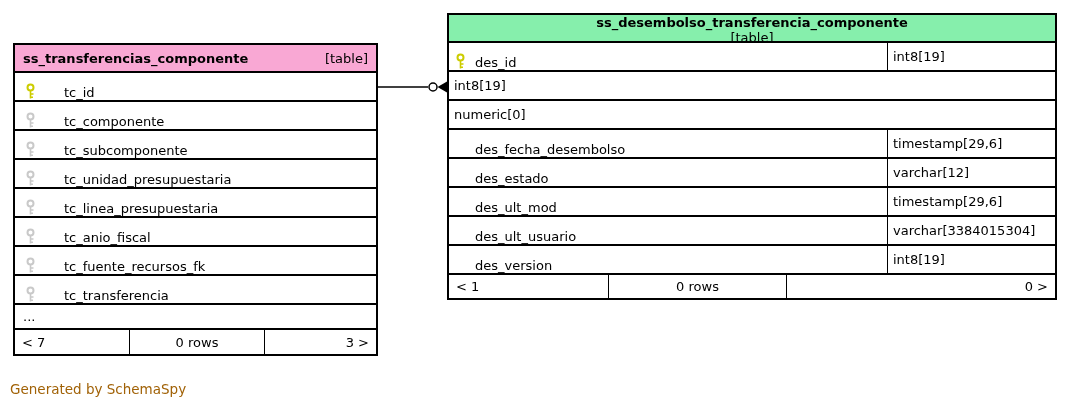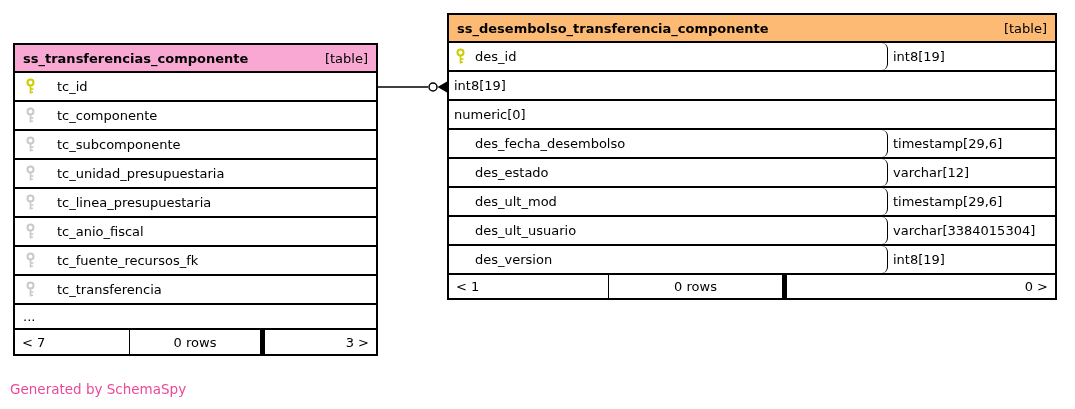--- a/index.html
+++ b/index.html
@@ -19,61 +19,61 @@
   }
   .tbl-left  { left: 13px;  top: 43px; width: 365px; }
   .tbl-right { left: 447px; top: 13px; width: 610px; border-width: 2px; }
 
   .tbl-header {
     display: flex; justify-content: space-between; align-items: center;
     height: 28px; border-bottom: 2px solid #000;
     padding: 0 8px;
   }
   .tbl-left .tbl-header { background: #f9a8d4; }
-  .tbl-right .tbl-header { background: #fdba74; }
+  .tbl-right .tbl-header { background: #86efac; flex-direction: column; }
   .tbl-name { font-weight: bold; }
   .tbl-tag { font-weight: normal; }
 
   .col-row {
     display: flex; align-items: stretch;
     height: 29px; border-bottom: 2px solid #000;
   }
-  .name-cell { display: flex; align-items: center; flex: 1; border-radius: 6px; }
+  .name-cell { display: flex; align-items: flex-end; flex: 1; }
   .tbl-right .name-cell.with-type { flex: none; width: 439px; border-right: 1px solid #000; }
   .type-cell { flex: 1; display: flex; align-items: center; padding-left: 5px; text-align: center; }
 
   .icon-cell { width: 12px; display: flex; align-items: center; justify-content: center; }
   .tbl-left  .icon-cell { margin-left: 9px; }
   .tbl-right .icon-cell { margin-left: 5px; }
   .col-label { white-space: nowrap; }
-  .tbl-left  .col-label { margin-left: 21px; }
+  .tbl-left  .col-label { margin-left: 28px; }
   .tbl-right .col-label { margin-left: 9px; }
 
   .ellipsis-row {
     height: 25px; border-bottom: 2px solid #000;
     display: flex; align-items: center; padding-left: 8px;
   }
 
   .tbl-footer { display: flex; align-items: stretch; }
   .tbl-left  .tbl-footer { height: 24px; }
   .tbl-right .tbl-footer { height: 23px; }
   .f-cell { display: flex; align-items: center; padding: 0 7px; white-space: nowrap; }
   .f-left   { justify-content: flex-start; border-right: 1px solid #000; }
-  .f-center { justify-content: center;     border-right: 5px solid #000000; }
+  .f-center { justify-content: center;     border-right: 1px solid #000000; }
   .f-right  { flex: 1; justify-content: flex-end; }
   .tbl-left  .f-left   { width: 115px; }
   .tbl-left  .f-center { width: 135px; }
   .tbl-right .f-left   { width: 160px; }
   .tbl-right .f-center { width: 178px; }
 
   .connector { position: absolute; left: 378px; top: 77px; }
 
   .generated-by {
     position: absolute; left: 10px; top: 381px;
-    font-size: 13.5px; color: #ec4899;
+    font-size: 13.5px; color: #a16207;
   }
 </style>
 </head>
 <body>
 
 <div class="db-table tbl-left">
   <div class="tbl-header">
     <span class="tbl-name">ss_transferencias_componente</span>
     <span class="tbl-tag">[table]</span>
   </div>

